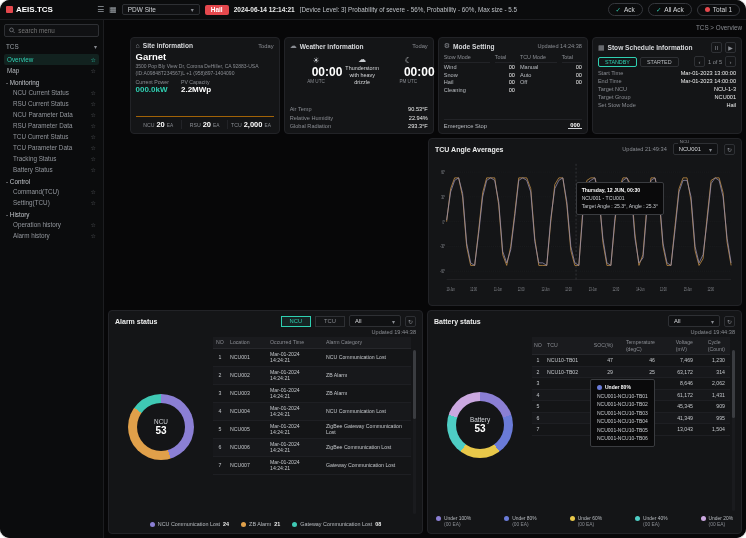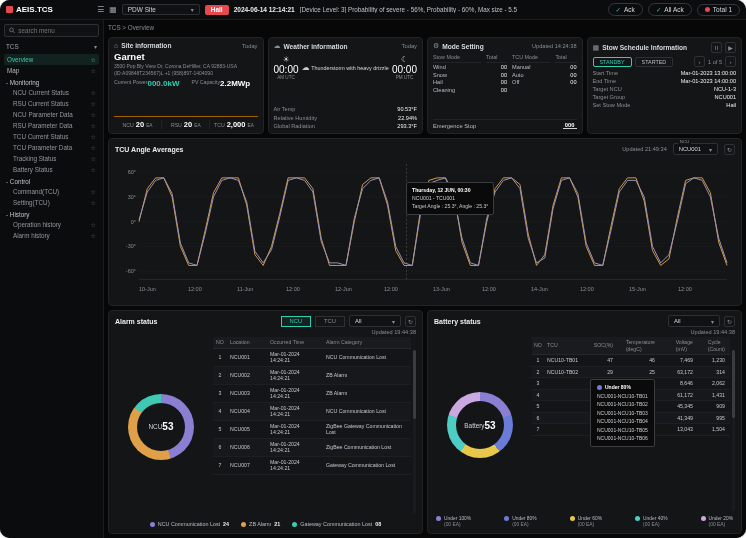--- a/index.html
+++ b/index.html
@@ -23,46 +23,46 @@
   aside{width:104px;flex:0 0 104px;background:#0b0c0d;border-right:1px solid #1c1d20;padding:4px;display:flex;flex-direction:column;gap:2px;font-size:6.3px;overflow:hidden;}
   .search-box{border:1px solid #2e3034;border-radius:2px;display:flex;align-items:center;gap:3px;padding:2px 4px;color:#7c8085;margin-bottom:2px;background:#101113;}
   .search-box input{background:transparent;border:none;color:#d6d8db;width:100%;font-size:6.3px;outline:none;font-family:inherit;}
   .side-root{color:#9aa0a6;padding:2px 2px;display:flex;justify-content:space-between;align-items:center;}
   .side-item{display:flex;justify-content:space-between;align-items:center;padding:2px 3px;border-radius:2px;color:#b3b7bc;cursor:pointer;}
   .side-item.child{padding-left:9px;color:#93979d;}
   .side-item.active{color:#2fd0b2;background:#12221f;}
   .side-item.active .star{color:#2fd0b2;}
   .side-group{color:#c0c4c9;padding:3px 2px 1px;cursor:pointer;}
   .star{color:#5d6166;font-size:6px;}
-  main{flex:1;min-width:0;padding:4px;display:flex;flex-direction:column;gap:4px;background:#070708;}
+  main{flex:1;min-width:0;padding:4px;display:flex;flex-direction:column;gap:4px;background:#070708;align-items:flex-end;}
   .breadcrumb{flex:0 0 9px;font-size:6.3px;color:#8a8d93;}
   
   .cards{display:flex;gap:4px;flex:0 0 97px;min-height:0;}
   .card{flex:1;background:#141517;border:1px solid #222327;border-radius:4px;padding:4px 5px;display:flex;flex-direction:column;min-width:0;}
   .card-head{display:flex;align-items:center;gap:3px;color:#d6d8db;font-size:6.6px;font-weight:bold;margin-bottom:2px;}
   .card-icon{color:#8a8d93;font-size:7px;font-weight:normal;}
   .spacer{flex:1;}
   .badge-today{color:#8a8d93;font-weight:normal;font-size:5.8px;}
   .updated{font-size:5.6px;color:#8a8d93;font-weight:normal;}
   .site-name{font-size:9.5px;font-weight:bold;color:#ffffff;}
   .site-addr{font-size:5px;color:#8a8d93;line-height:1.3;margin-top:1px;}
   .power-row{display:flex;gap:12px;margin-top:3px;}
-  .power-item{display:flex;flex-direction:row;}
+  .power-item{display:flex;flex-direction:column;}
   .pl{font-size:5.2px;color:#8a8d93;}
   .pv{font-size:8px;font-weight:bold;color:#ffffff;}
   .pv.teal{color:#2fd0b2;}
   .counts-row{display:flex;margin-top:auto;border-top:1px solid #a16207;padding-top:3px;}
   .count-item{flex:1;display:flex;align-items:baseline;gap:2px;justify-content:center;border-right:1px solid #222327;}
   .count-item:last-child{border-right:none;}
   .cl{font-size:5.2px;color:#8a8d93;}
   .cv{font-size:7.5px;font-weight:bold;color:#ffffff;}
   .cu{font-size:4.8px;color:#8a8d93;}
   .weather-top{display:flex;align-items:center;justify-content:space-between;margin:3px 0 2px;}
   .w-time{text-align:center;}
-  .w-time .wt{font-size:10px;font-weight:normal;color:#ffffff;}
+  .w-time .wt{font-size:12px;font-weight:bold;color:#ffffff;margin-left:22px;}
   .w-time .wu{font-size:4.6px;color:#8a8d93;}
   .w-glyph{font-size:8px;color:#c9ccd0;text-align:center;}
   .w-cond{font-size:5.4px;color:#d6d8db;text-align:center;flex:1;padding:0 3px;line-height:1.25;}
   .w-rows{margin-top:auto;display:flex;flex-direction:column;gap:2.5px;}
   .w-row{display:flex;justify-content:space-between;font-size:5.6px;color:#8a8d93;}
   .w-row .wv{color:#eceded;}
   .mode-grid{display:grid;grid-template-columns:1.25fr .55fr 1fr .55fr;gap:1.5px 5px;font-size:5.6px;margin-top:2px;}
   .mh{color:#8a8d93;font-size:5.4px;border-bottom:1px solid #222327;padding-bottom:1.5px;}
   .ml{color:#b9bdc2;}
   .mv{color:#eceded;text-align:right;}
@@ -96,21 +96,21 @@
   .bp-head{display:flex;align-items:center;gap:4px;}
   .bp-title{font-size:7px;font-weight:bold;color:#eceded;}
   .tab{border:1px solid #2e3034;padding:1.5px 8px;font-size:5.8px;color:#8a8d93;background:transparent;font-family:inherit;cursor:pointer;}
   .tab.active{color:#2fd0b2;border-color:#2fd0b2;background:rgba(47,208,178,.08);}
   .dd{border:1px solid #2e3034;border-radius:2px;padding:1.5px 5px;font-size:5.8px;color:#d6d8db;display:flex;gap:12px;align-items:center;background:#101113;min-width:52px;justify-content:space-between;}
   .bp-sub{display:flex;justify-content:flex-end;margin:2px 0;}
   .bp-body{display:flex;gap:6px;flex:1;min-height:0;}
   .donut-col{width:92px;flex:0 0 92px;display:flex;align-items:center;justify-content:center;}
   .donut{width:66px;height:66px;border-radius:50%;position:relative;}
   .donut::after{content:'';position:absolute;inset:9px;background:#141517;border-radius:50%;}
-  .donut-center{position:absolute;inset:0;display:flex;flex-direction:row;align-items:center;justify-content:center;z-index:2;}
+  .donut-center{position:absolute;inset:0;display:flex;flex-direction:column;align-items:center;justify-content:center;z-index:2;}
   .dl{font-size:6.4px;color:#cfd2d6;}
   .dv{font-size:10px;font-weight:bold;color:#ffffff;}
   .table-wrap{flex:1;min-width:0;position:relative;overflow:hidden;padding-right:5px;}
   .trow{display:grid;border-bottom:1px solid #1e1f23;}
   .trow.alt{background:#17181b;}
   .trow.thead{background:#1a1b1e;border-bottom:1px solid #26272b;}
   .tcell{padding:2px 3px;font-size:5.2px;color:#c3c6ca;white-space:pre-line;display:flex;align-items:center;line-height:1.25;}
   .trow.thead .tcell{color:#8a8d93;}
   .tcell:first-child{justify-content:center;}
   .alarm-table .trow{grid-template-columns:14px 40px 56px 1fr;}

